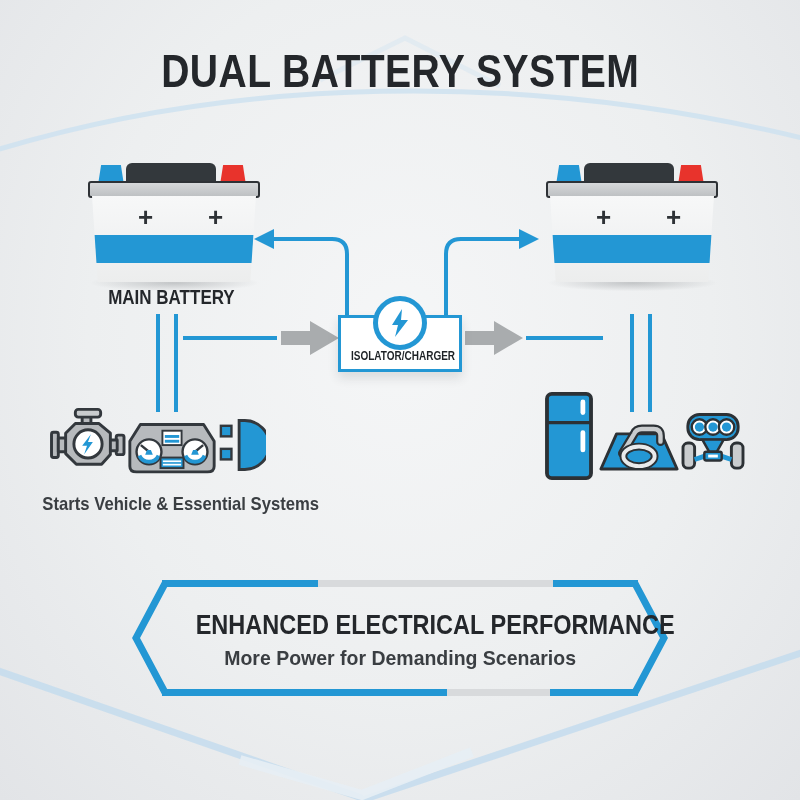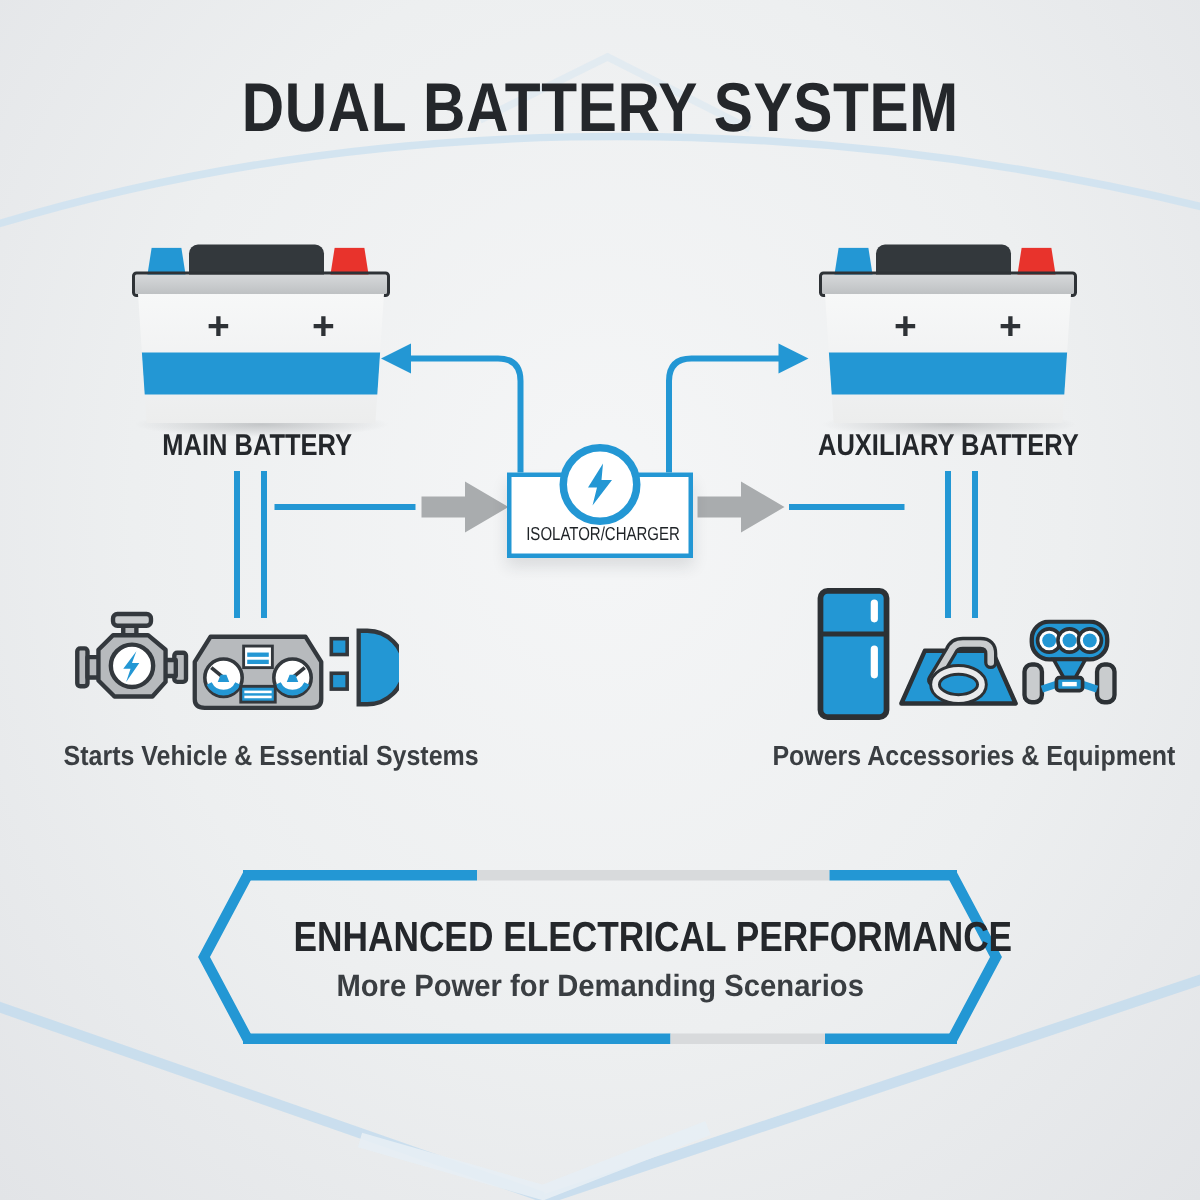--- a/index.html
+++ b/index.html
@@ -32,21 +32,21 @@
   .plus-l{left:46px;} .plus-r{left:116px;}
   .batt-shadow{width:185px;height:18px;
     background:radial-gradient(ellipse at center,rgba(40,45,50,.22) 0%,rgba(40,45,50,0) 65%);}
   .batt-label{width:240px;font-size:20px;font-weight:700;color:#24272b;}
 
   
   .iso-box{left:338px;top:315px;width:124px;height:57px;background:#fff;
     border:3.5px solid #2397d4;box-sizing:border-box;box-shadow:0 6px 10px rgba(30,40,50,.12);}
   .iso-circle{left:373px;top:296px;width:44px;height:44px;background:#fff;
     border:5px solid #2397d4;border-radius:50%;display:flex;align-items:center;justify-content:center;}
-  .iso-label{left:338px;top:349px;width:124px;font-size:12.5px;font-weight:400;color:#1e2226;}
+  .iso-label{left:338px;top:349px;width:124px;font-size:12.5px;font-weight:700;color:#1e2226;}
   .iso-label .cond{transform:scaleX(0.8);}
 
   
   .caption{width:280px;font-size:18.5px;color:#3a3e42;}
   .caption .cond{transform:scaleX(0.9);}
 
   
   .banner-title{left:150px;top:609px;width:500px;font-size:28px;font-weight:700;color:#24272b;}
   .banner-title .cond{transform:scaleX(0.84);}
   .banner-sub{left:150px;top:646px;width:500px;font-size:20.5px;color:#3a3e42;}
@@ -106,23 +106,20 @@
   <div class="abs battery" style="left:546px;top:163px">
     <div class="term term-blue"></div>
     <div class="cap"></div>
     <div class="term term-red"></div>
     <div class="topbar"></div>
     <div class="body">
       <span class="plus plus-l">+</span>
       <span class="plus plus-r">+</span>
       <div class="stripe"></div>
     </div>
-  </div>
-  <div class="abs batt-label center" style="left:512px;top:286px">
-    <span class="cond">AUXILIARY BATTERY</span>
   </div>
 
   <div class="abs iso-box"></div>
   <div class="abs iso-circle">
     <svg width="26" height="32" viewBox="0 0 24 32">
       <path d="M14,2 L4,18 L10,18 L7,30 L20,13 L13,13 Z" fill="#2397d4"></path>
     </svg>
   </div>
   <div class="abs iso-label center">
     <span class="cond">ISOLATOR/CHARGER</span>
@@ -195,23 +192,20 @@
     <circle cx="33" cy="14.5" r="8" fill="#fff" stroke="#2c3135" stroke-width="2.5"></circle>
     <circle cx="47" cy="14.5" r="8" fill="#fff" stroke="#2c3135" stroke-width="2.5"></circle>
     <circle cx="19" cy="14.5" r="4.8" fill="#2397d4"></circle>
     <circle cx="33" cy="14.5" r="4.8" fill="#2397d4"></circle>
     <circle cx="47" cy="14.5" r="4.8" fill="#2397d4"></circle>
     <polygon points="22,27.5 44,27.5 37,40 29,40" fill="#2397d4" stroke="#2c3135" stroke-width="2.5"></polygon>
     <rect x="24" y="40" width="18" height="9" rx="2" fill="#2397d4" stroke="#2c3135" stroke-width="2.5"></rect>
     <rect x="28" y="43" width="10" height="3" fill="#fff"></rect>
   </svg>
 
-  <div class="abs caption center" style="left:500px;top:493px">
-    <span class="cond">Powers Accessories &amp; Equipment</span>
-  </div>
 
   <svg class="abs" width="550" height="125" viewBox="0 0 550 125" style="left:125px;top:575px">
     <g stroke-width="7" fill="none">
       <polyline points="40,8.5 11,63 40,117.5" stroke="#2397d4"></polyline>
       <polyline points="510,8.5 539,63 510,117.5" stroke="#2397d4"></polyline>
       <line x1="37" y1="8.5" x2="193" y2="8.5" stroke="#2397d4"></line>
       <line x1="193" y1="8.5" x2="428" y2="8.5" stroke="#d8dadc"></line>
       <line x1="428" y1="8.5" x2="513" y2="8.5" stroke="#2397d4"></line>
       <line x1="37" y1="117.5" x2="322" y2="117.5" stroke="#2397d4"></line>
       <line x1="322" y1="117.5" x2="425" y2="117.5" stroke="#d8dadc"></line>

